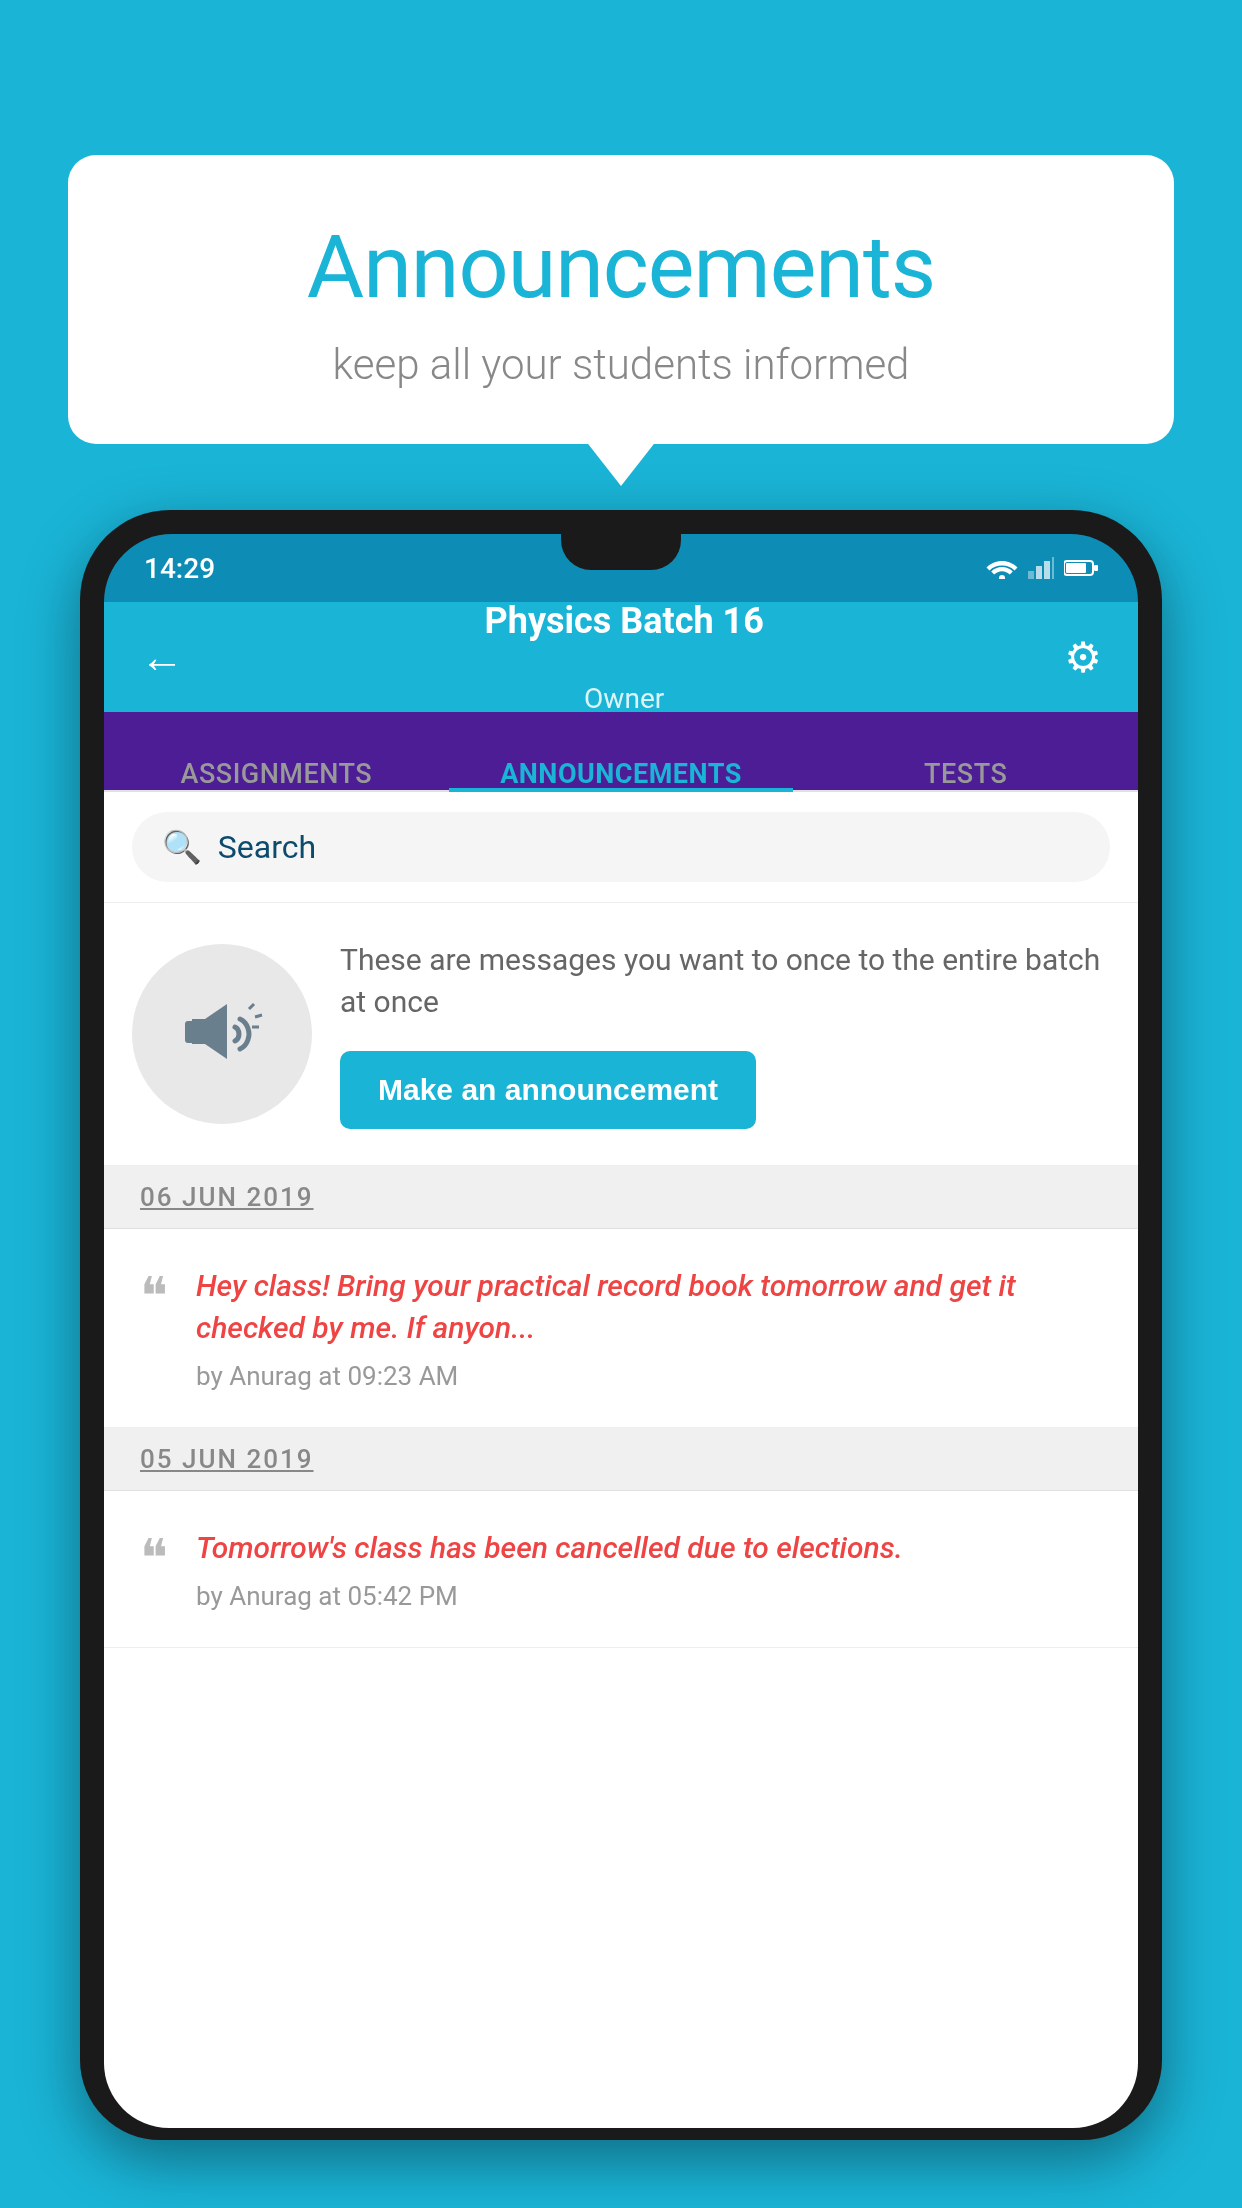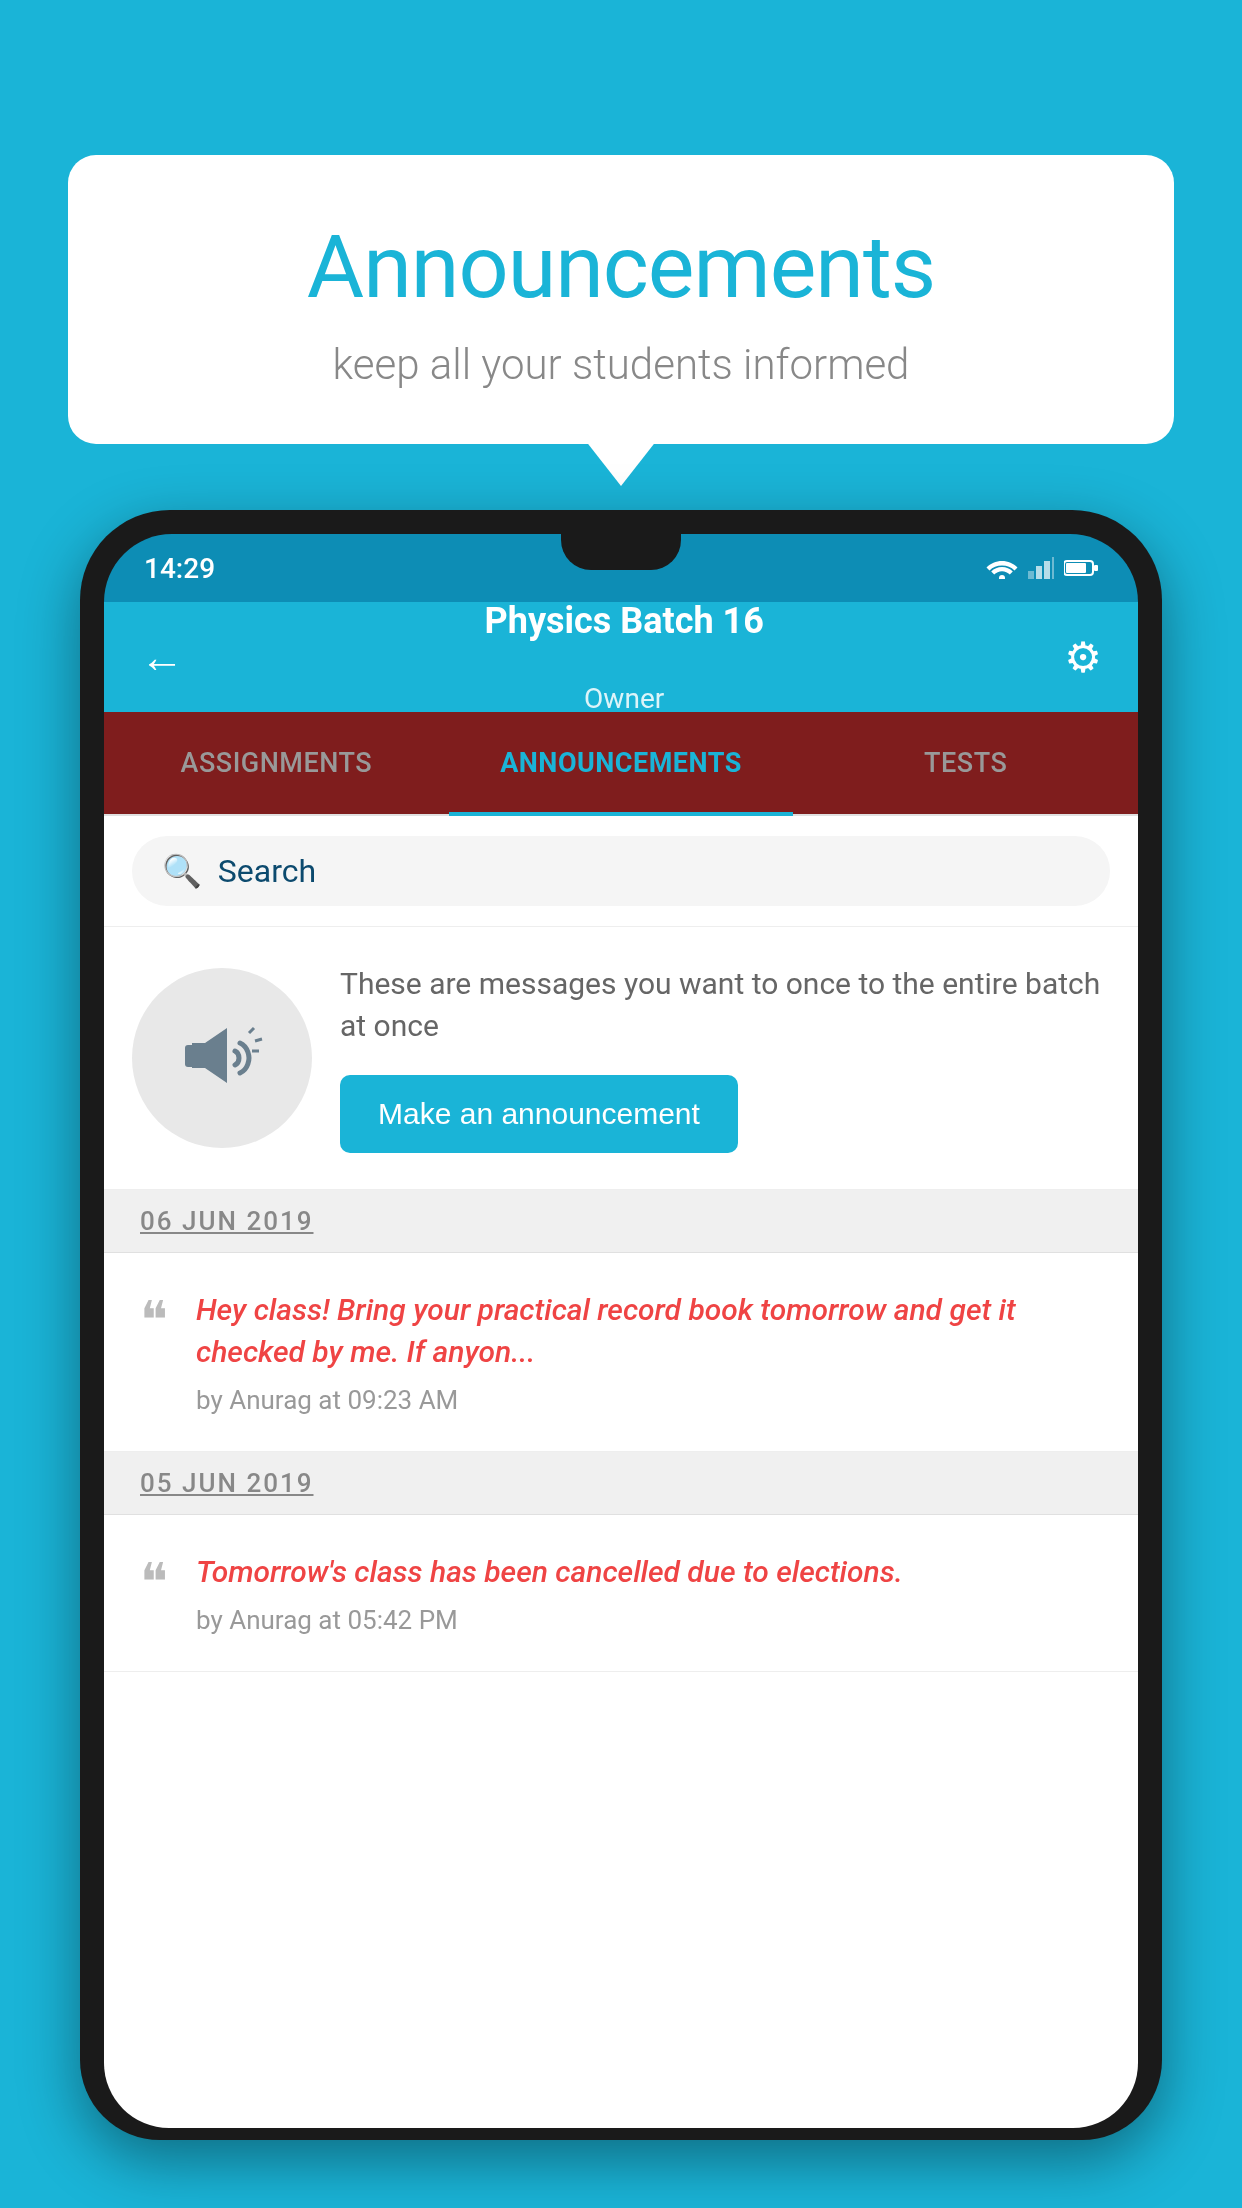--- a/index.html
+++ b/index.html
@@ -159,24 +159,25 @@
       margin-top: 40px;
     }
 
     .header-gear {
       color: white;
       font-size: 42px;
     }
 
     
     .tabs-bar {
-      background: #7f1d1d;
+      background: #4c1d95;
       display: flex;
       border-bottom: 2px solid #e0e0e0;
-      height: 104px;
+      height: 80px;
+      align-items: flex-end;
     }
 
     .tab-item {
       flex: 1;
       display: flex;
       align-items: center;
       justify-content: center;
       font-size: 27px;
       font-weight: 500;
       color: #999;
@@ -258,21 +259,21 @@
       margin-bottom: 28px;
     }
 
     .make-announcement-btn {
       background: #1ab4d7;
       color: white;
       border: none;
       border-radius: 10px;
       padding: 22px 38px;
       font-size: 30px;
-      font-weight: 400;
+      font-weight: 700;
       cursor: pointer;
     }
 
     
     .date-separator {
       background: #f0f0f0;
       padding: 16px 36px;
       font-size: 26px;
       color: #888;
       font-weight: 500;

